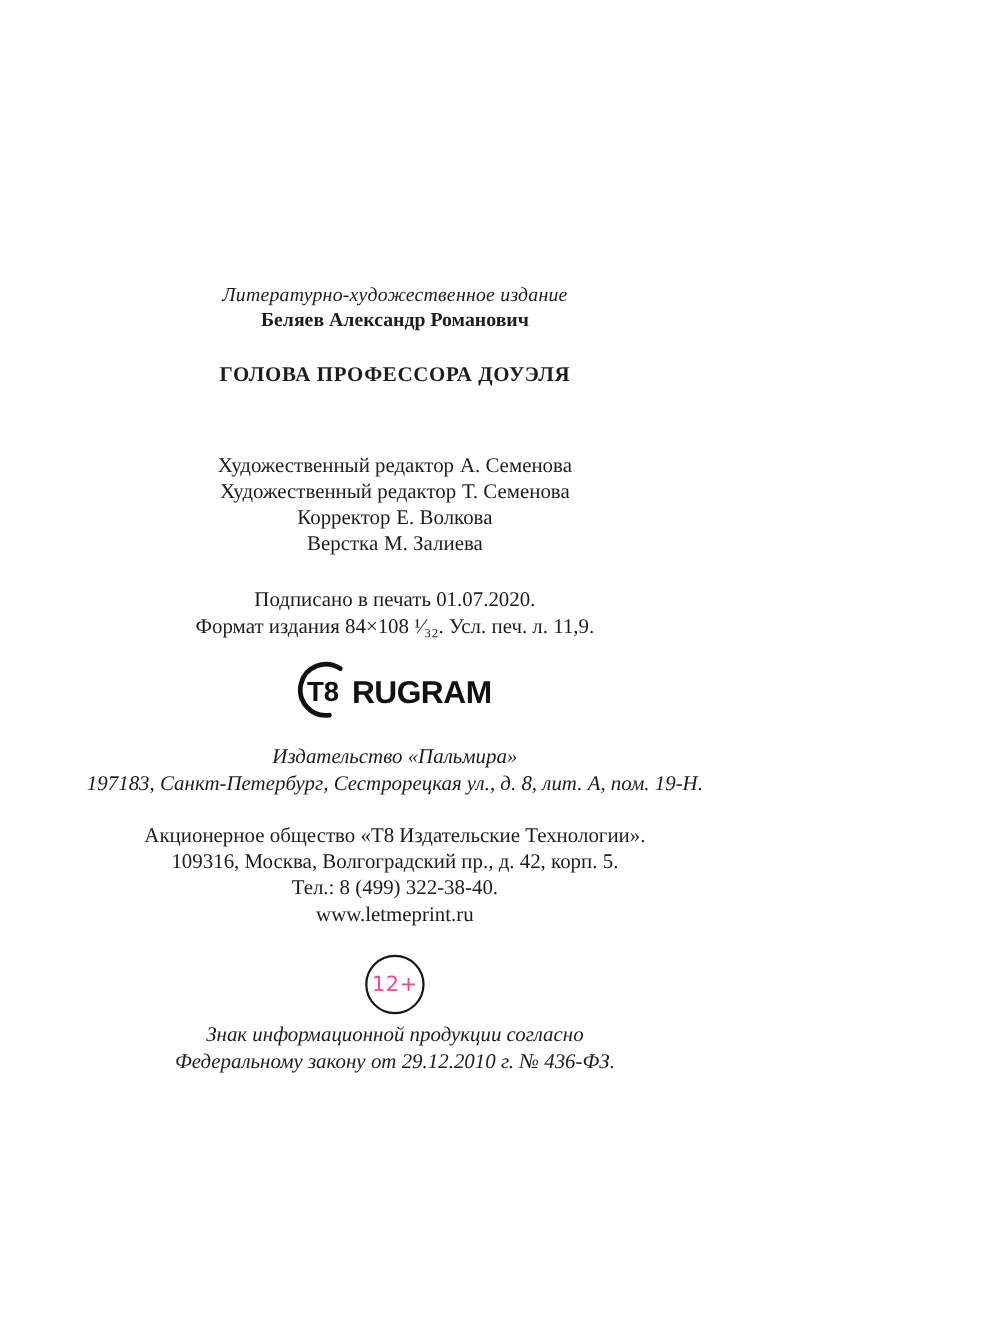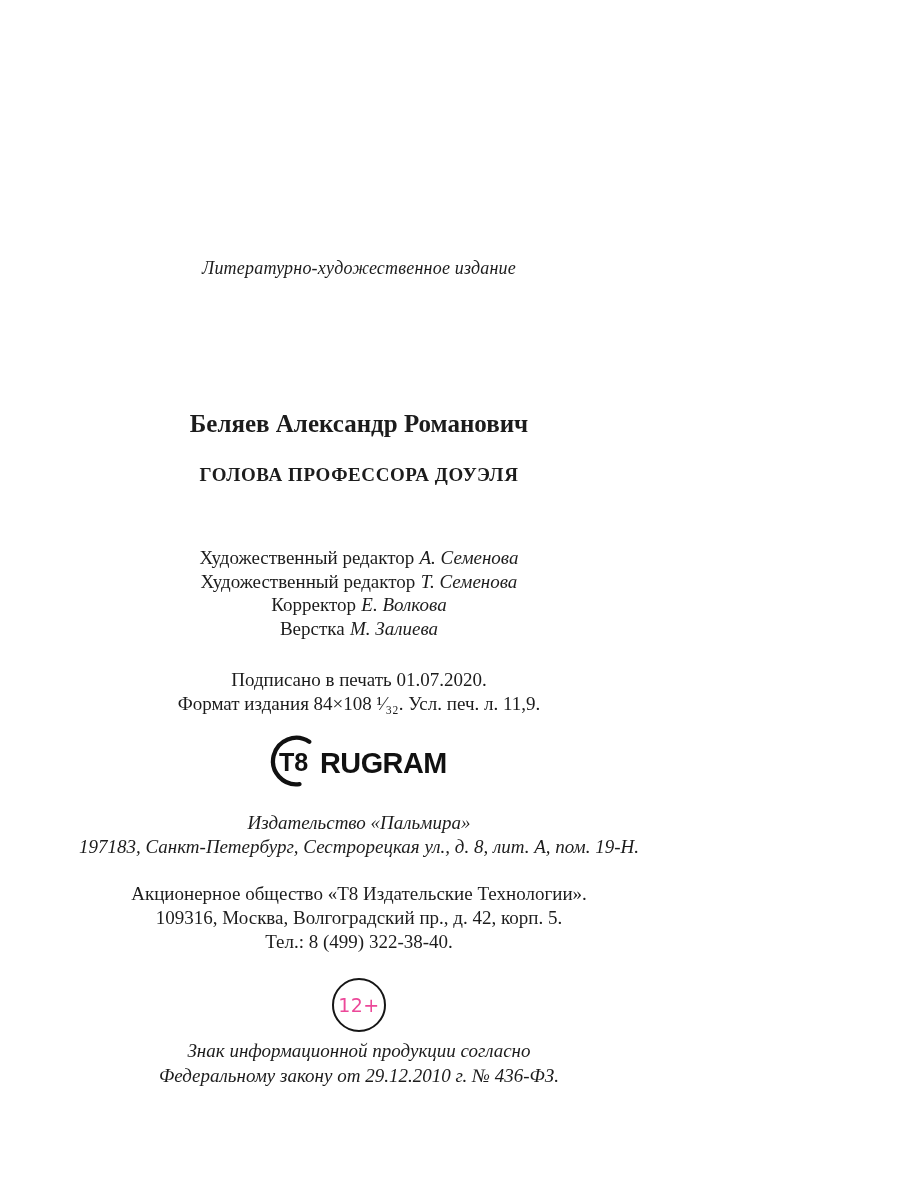--- a/index.html
+++ b/index.html
@@ -16,39 +16,37 @@
     box-sizing:border-box;
     padding-top:258px;
   }
   .edition-type{
     font-style:italic;
     font-size:18px;
     line-height:20px;
     letter-spacing:0.2px;
   }
   .author{
-    margin-top:134px;
     font-weight:bold;
-    font-size:25px;
+    font-size:18px;
     line-height:24px;
   }
   .book-title{
     margin-top:28px;
     font-weight:bold;
     font-size:19px;
     letter-spacing:0.6px;
     line-height:22px;
   }
   .credits{
     margin-top:60px;
     font-size:19px;
     line-height:23.5px;
   }
   .credit-name{
-    font-style:italic;
     margin-left:0.28em;
   }
   .print-info{
     margin-top:28px;
     font-size:19px;
     line-height:23.5px;
   }
   .logo-wrap{
     margin-top:16px;
     height:58px;
@@ -135,20 +133,21 @@
 
   <div class="publisher">
     <div>Издательство «Пальмира»</div>
     <div>197183, Санкт-Петербург, Сестрорецкая ул., д. 8, лит. А, пом. 19-Н.</div>
   </div>
 
   <div class="company">
     <div>Акционерное общество «Т8 Издательские Технологии».</div>
     <div>109316, Москва, Волгоградский пр., д. 42, корп. 5.</div>
     <div>Тел.: 8 (499) 322-38-40.</div>
+    <div>www.letmeprint.ru</div>
   </div>
 
   <div class="age-badge">
     <span>12+</span>
   </div>
 
   <div class="info-sign">
     <div>Знак информационной продукции согласно</div>
     <div>Федеральному закону от 29.12.2010 г. № 436-ФЗ.</div>
   </div>

